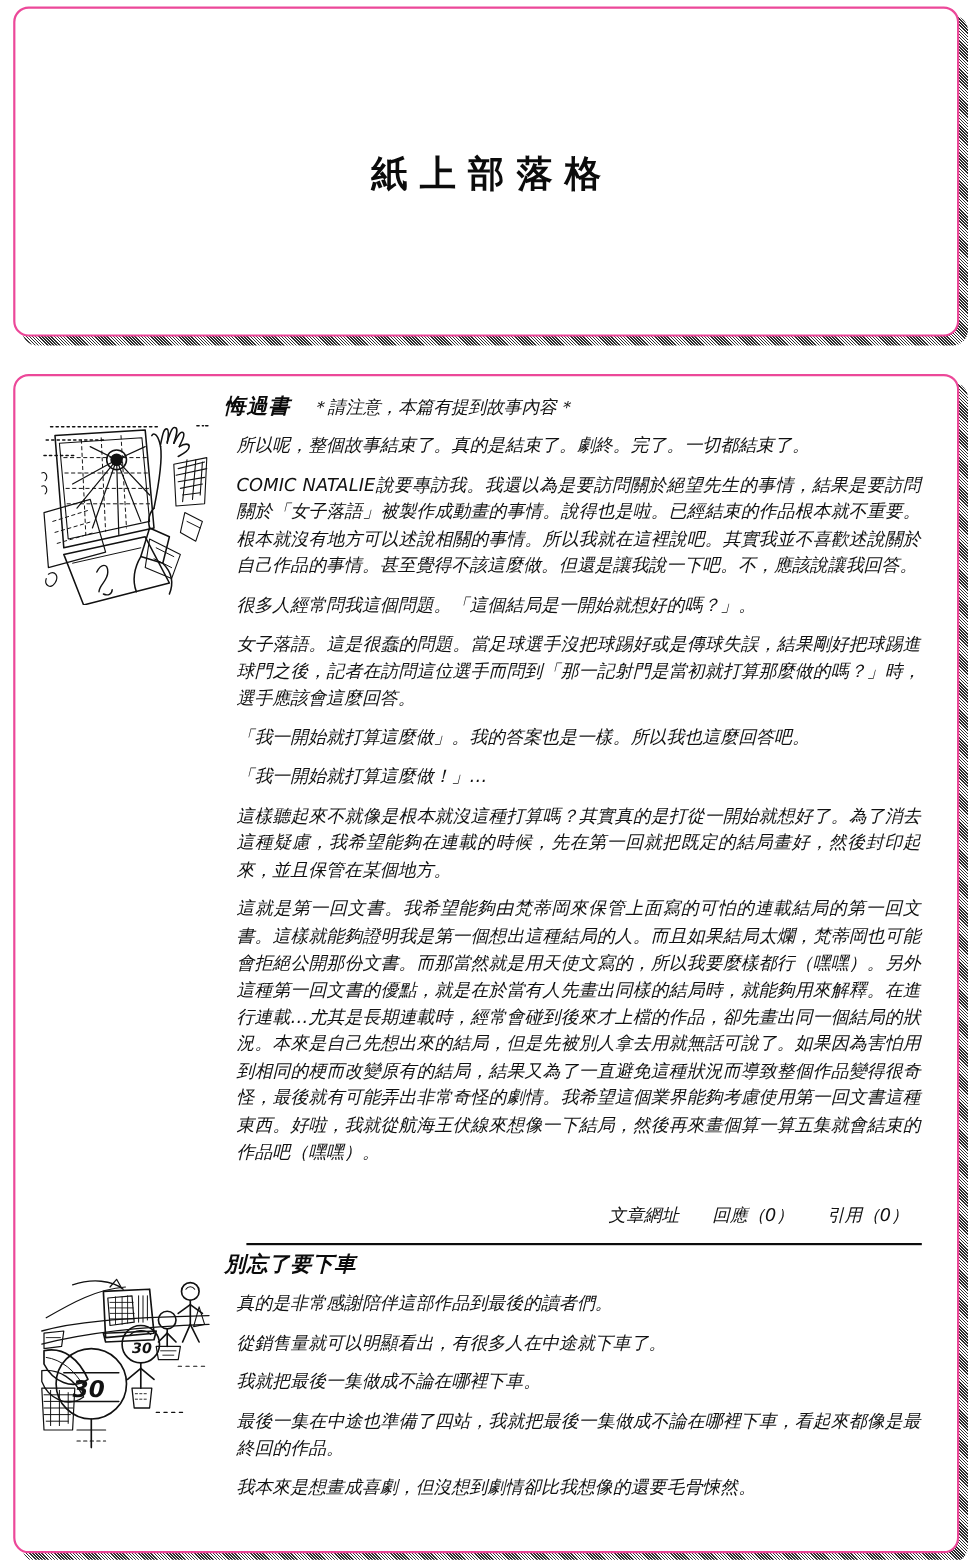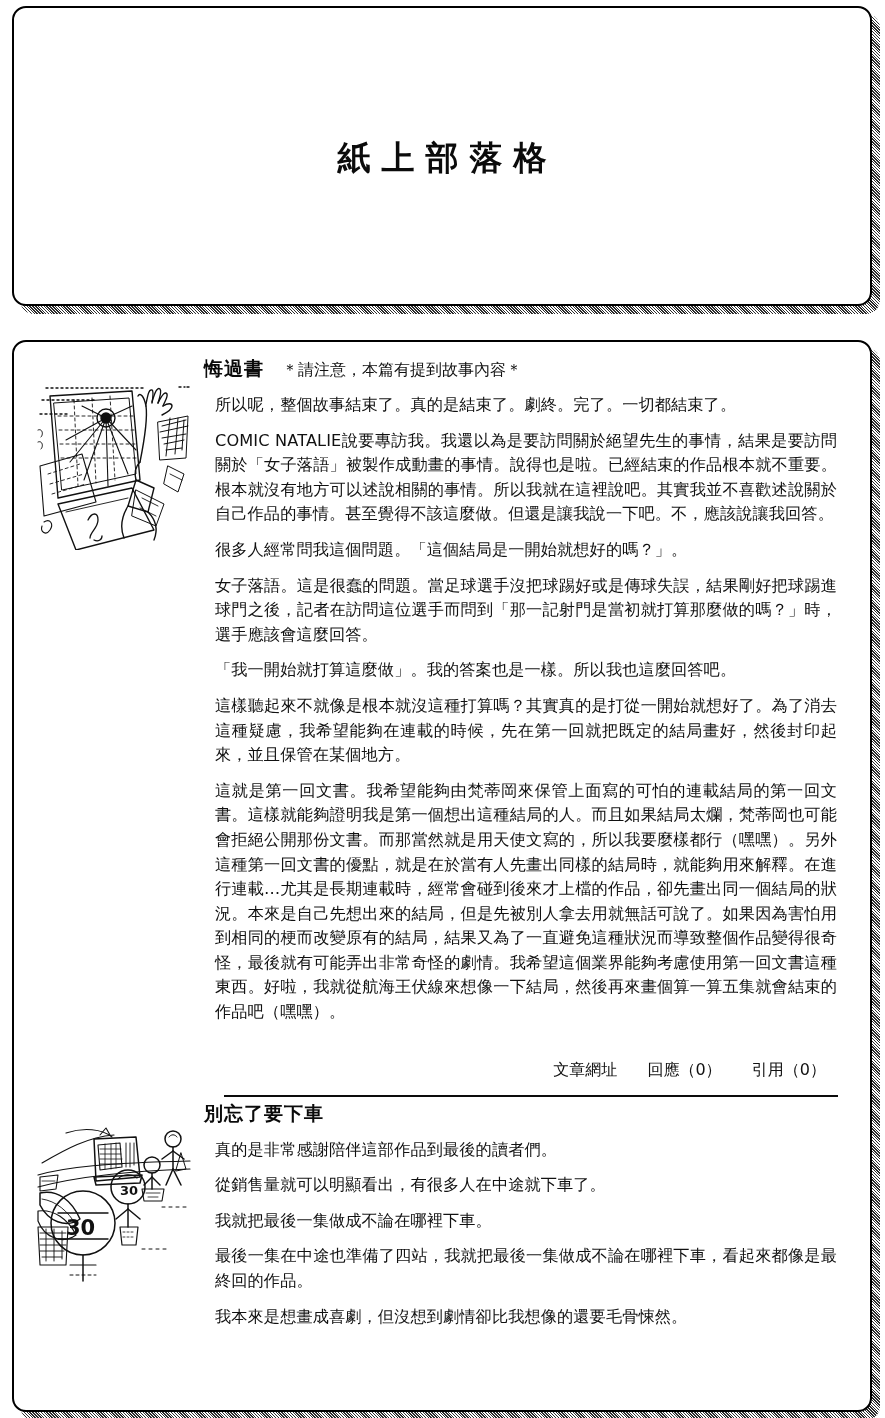--- a/index.html
+++ b/index.html
@@ -10,21 +10,21 @@
     color:#111111;
     overflow:hidden;
     position:relative;
   }
   .page{position:absolute;inset:0;}
 
   
   .panel{
     position:absolute;
     background:#ffffff;
-    border:2px solid #000000;
+    border:2px solid #ec4899;
     border-radius:14px;
     box-sizing:border-box;
   }
   .panel-shadow{
     position:absolute;
     border-radius:14px;
     background:
       repeating-linear-gradient(45deg,#2b2b2b 0 1px,rgba(255,255,255,0) 1px 2px);
     z-index:0;
   }
@@ -47,20 +47,21 @@
     text-indent:11px;
     color:#0b0b0b;
     font-family:"DejaVu Sans","Liberation Sans",sans-serif;
   }
 
   
   #body-panel{
     left:12px;top:340px;width:860px;height:1072px;
     z-index:2;
     overflow:hidden;
+    font-style:italic;
   }
   #body-shadow{
     left:20px;top:348px;width:860px;height:1072px;
   }
 
   .article{position:relative;}
   #article-1{padding:14px 22px 0 14px;}
   #article-2{padding:4px 22px 0 14px;}
 
   .art-row{display:flex;align-items:flex-start;}
@@ -214,20 +215,21 @@
         <div class="art-body">
           <div class="art-head">
             <span class="art-title">悔過書</span>
             <span class="art-note">＊請注意，本篇有提到故事內容＊</span>
           </div>
           <p class="art-p">所以呢，整個故事結束了。真的是結束了。劇終。完了。一切都結束了。</p>
           <p class="art-p">COMIC NATALIE說要專訪我。我還以為是要訪問關於絕望先生的事情，結果是要訪問關於「女子落語」被製作成動畫的事情。說得也是啦。已經結束的作品根本就不重要。根本就沒有地方可以述說相關的事情。所以我就在這裡說吧。其實我並不喜歡述說關於自己作品的事情。甚至覺得不該這麼做。但還是讓我說一下吧。不，應該說讓我回答。</p>
           <p class="art-p">很多人經常問我這個問題。「這個結局是一開始就想好的嗎？」。</p>
           <p class="art-p">女子落語。這是很蠢的問題。當足球選手沒把球踢好或是傳球失誤，結果剛好把球踢進球門之後，記者在訪問這位選手而問到「那一記射門是當初就打算那麼做的嗎？」時，選手應該會這麼回答。</p>
           <p class="art-p">「我一開始就打算這麼做」。我的答案也是一樣。所以我也這麼回答吧。</p>
+          <p class="art-p">「我一開始就打算這麼做！」…</p>
           <p class="art-p">這樣聽起來不就像是根本就沒這種打算嗎？其實真的是打從一開始就想好了。為了消去這種疑慮，我希望能夠在連載的時候，先在第一回就把既定的結局畫好，然後封印起來，並且保管在某個地方。</p>
           <p class="art-p">這就是第一回文書。我希望能夠由梵蒂岡來保管上面寫的可怕的連載結局的第一回文書。這樣就能夠證明我是第一個想出這種結局的人。而且如果結局太爛，梵蒂岡也可能會拒絕公開那份文書。而那當然就是用天使文寫的，所以我要麼樣都行（嘿嘿）。另外這種第一回文書的優點，就是在於當有人先畫出同樣的結局時，就能夠用來解釋。在進行連載…尤其是長期連載時，經常會碰到後來才上檔的作品，卻先畫出同一個結局的狀況。本來是自己先想出來的結局，但是先被別人拿去用就無話可說了。如果因為害怕用到相同的梗而改變原有的結局，結果又為了一直避免這種狀況而導致整個作品變得很奇怪，最後就有可能弄出非常奇怪的劇情。我希望這個業界能夠考慮使用第一回文書這種東西。好啦，我就從航海王伏線來想像一下結局，然後再來畫個算一算五集就會結束的作品吧（嘿嘿）。</p>
         </div>
       </div>
 
       <div class="art-meta">
         <span>文章網址</span>
         <span class="meta-gap"></span>
         <span>回應（0）</span>
         <span class="meta-gap"></span>

